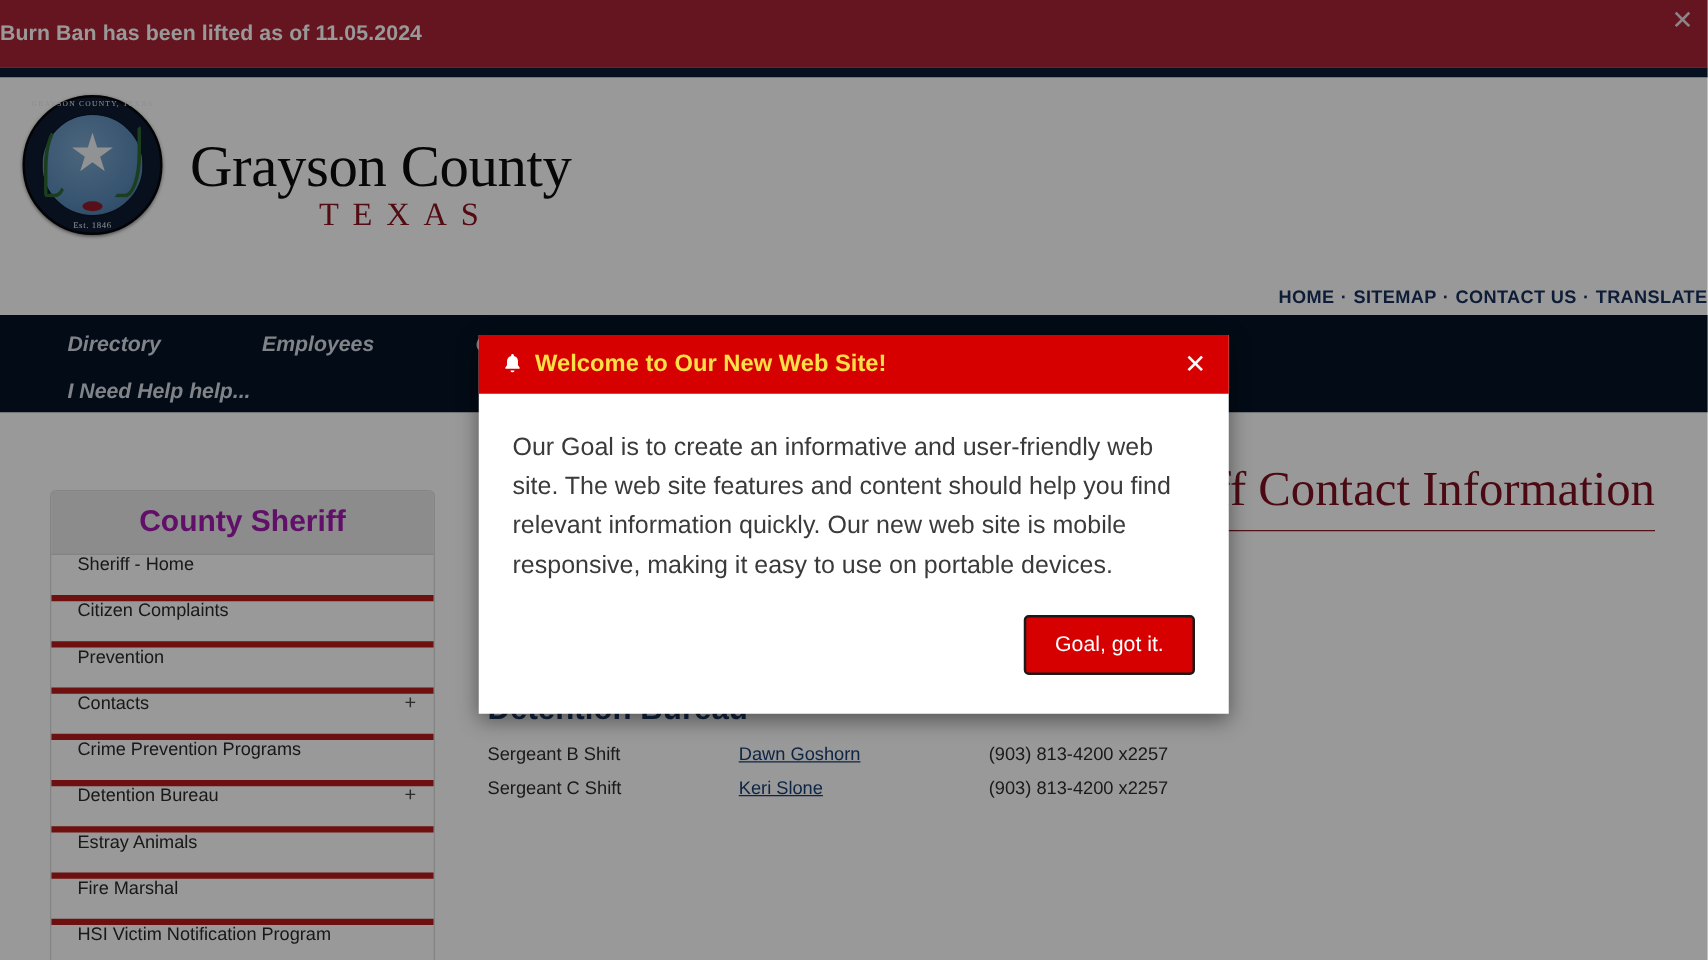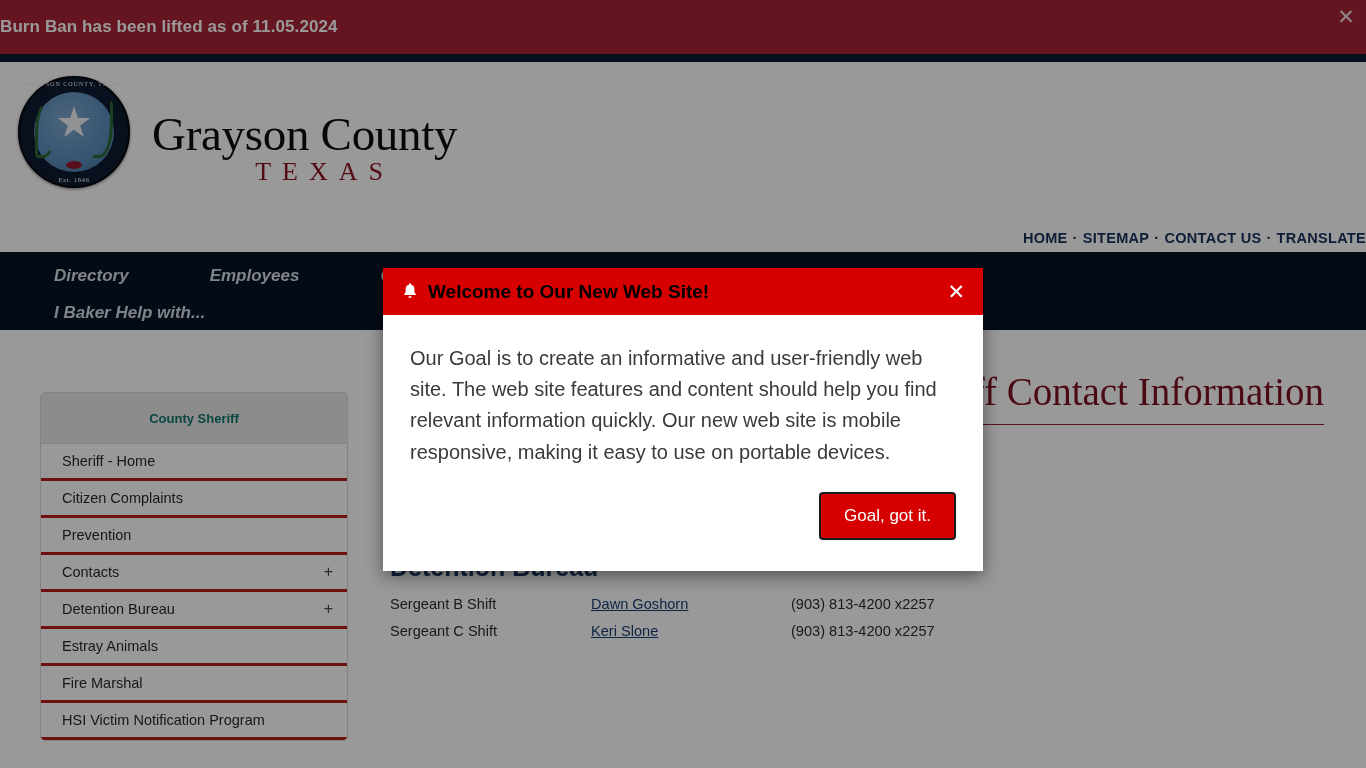--- a/index.html
+++ b/index.html
@@ -202,31 +202,31 @@
   }
   .sidebar-head {
     height: 51px;
     background: #e9e9e9;
     display: flex;
     align-items: center;
     justify-content: center;
     border-bottom: 1px solid #dcdcdc;
   }
   .sidebar-head span {
-    font-size: 13px;
-    font-weight: bold;
-    color: #0f766e;
+    font-size: 24px;
+    font-weight: bold;
+    color: #a21caf;
   }
   .sidebar-item {
     height: 37px;
     display: flex;
-    align-items: center;
+    align-items: flex-start;
     justify-content: space-between;
     padding: 0 14px 0 21px;
-    border-bottom: 3px solid #b91c1c;
+    border-bottom: 5px solid #b91c1c;
     font-size: 14.5px;
     color: #2a2a2a;
     cursor: pointer;
   }
   .sidebar-item .plus {
     font-size: 16px;
     color: #4a4a4a;
     line-height: 1;
   }
 
@@ -288,21 +288,21 @@
     align-items: center;
     padding: 0 14px 0 19px;
   }
   .modal-head .bell {
     color: #ffffff;
     font-size: 18px;
     margin-right: 10px;
     line-height: 1;
   }
   .modal-head .title {
-    color: #000000;
+    color: #fde047;
     font-size: 19px;
     font-weight: bold;
     flex: 1 1 auto;
   }
   .modal-head .x {
     color: #ffffff;
     font-size: 21px;
     line-height: 1;
     cursor: pointer;
     padding: 2px 4px;
@@ -366,21 +366,21 @@
   </div>
 
   <div class="mainnav">
     <div class="row">
       <div class="item">Directory</div>
       <div class="item">Employees</div>
       <div class="item">Community</div>
       <div class="item">Public Information</div>
     </div>
     <div class="row row2">
-      <div class="item">I Baker Help with...</div>
+      <div class="item">I Need Help help...</div>
     </div>
   </div>
 
   <div class="content">
 
     <div class="sidebar">
       <div class="sidebar-head">
         <span>County Sheriff</span>
       </div>
       <div class="sidebar-item">
@@ -391,20 +391,24 @@
         <span>Citizen Complaints</span>
         <span class="plus"></span>
       </div>
       <div class="sidebar-item">
         <span>Prevention</span>
         <span class="plus"></span>
       </div>
       <div class="sidebar-item">
         <span>Contacts</span>
         <span class="plus">+</span>
+      </div>
+      <div class="sidebar-item">
+        <span>Crime Prevention Programs</span>
+        <span class="plus"></span>
       </div>
       <div class="sidebar-item">
         <span>Detention Bureau</span>
         <span class="plus">+</span>
       </div>
       <div class="sidebar-item">
         <span>Estray Animals</span>
         <span class="plus"></span>
       </div>
       <div class="sidebar-item">

